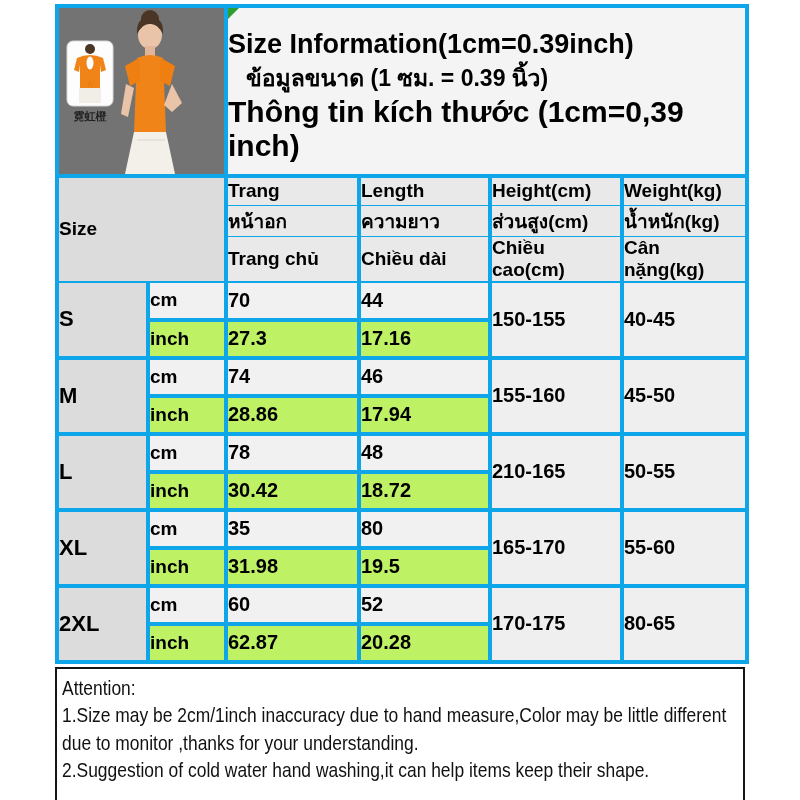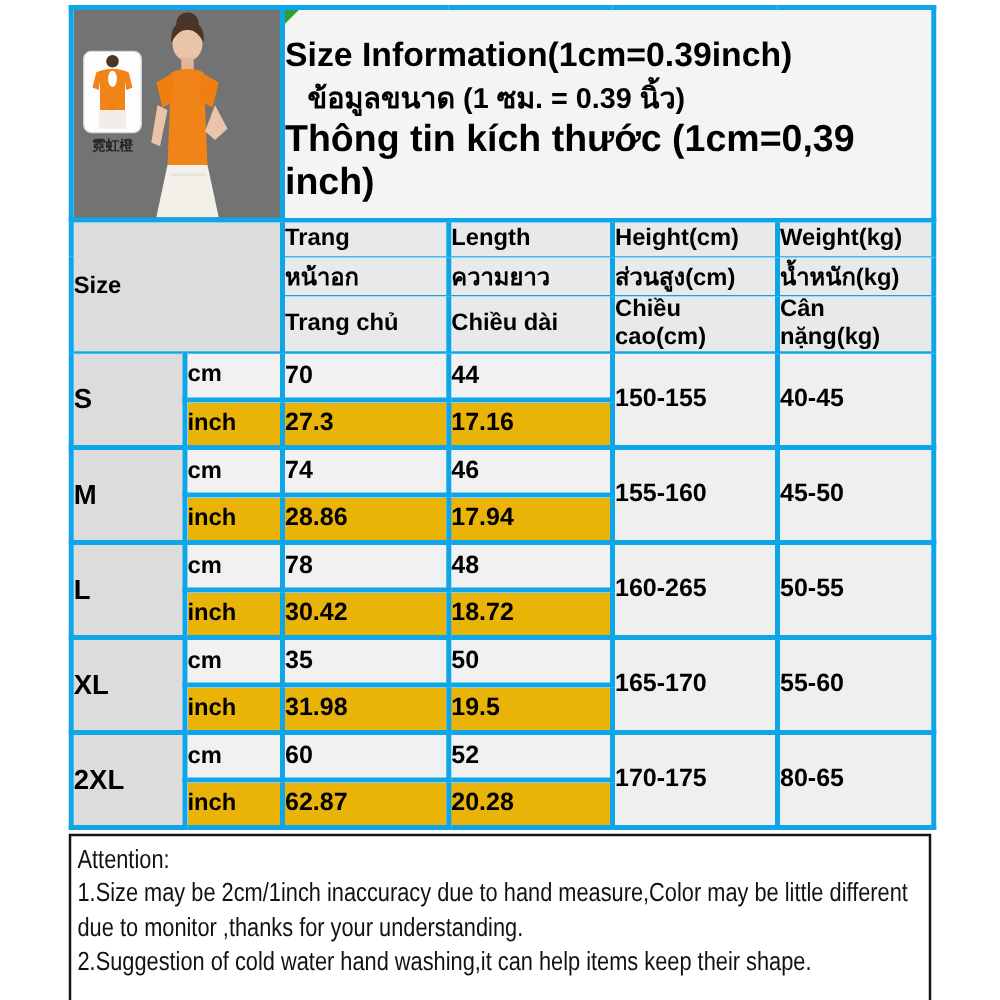--- a/index.html
+++ b/index.html
@@ -50,21 +50,21 @@
   tr.hdr { height: 29px; }
   tr.hdr td { background: #e9e9e9; font-size: 19px; border-top-width: 1px; border-bottom-width: 1px; }
   td.size-head {
     background: #dcdcdc !important;
     font-size: 38px;
     font-weight: bold;
   }
   
   tr.row-cm, tr.row-inch { height: 38px; }
   tr.row-cm td { background: #f1f1f1; }
-  tr.row-inch td { background: #eab308; border-top-width: 1px; }
+  tr.row-inch td { background: #bef264; border-top-width: 1px; }
   tr.group-start td { border-top-width: 2px; }
   td.size-cell { background: #dcdcdc !important; font-size: 22px; }
   td.unit { font-size: 19px; }
   td.merged { background: #efefef !important; }
   
   .attention {
     box-sizing: border-box;
     width: 690px;
     height: 154px;
     margin-top: 3px;
@@ -188,34 +188,34 @@
       <td class="unit">inch</td>
       <td>28.86</td>
       <td>17.94</td>
     </tr>
 
     <tr class="row-cm group-start">
       <td class="size-cell" rowspan="2">L</td>
       <td class="unit">cm</td>
       <td>78</td>
       <td>48</td>
-      <td class="merged" rowspan="2">160-265</td>
+      <td class="merged" rowspan="2">210-165</td>
       <td class="merged" rowspan="2">50-55</td>
     </tr>
     <tr class="row-inch">
       <td class="unit">inch</td>
       <td>30.42</td>
       <td>18.72</td>
     </tr>
 
     <tr class="row-cm group-start">
       <td class="size-cell" rowspan="2">XL</td>
       <td class="unit">cm</td>
       <td>35</td>
-      <td>50</td>
+      <td>80</td>
       <td class="merged" rowspan="2">165-170</td>
       <td class="merged" rowspan="2">55-60</td>
     </tr>
     <tr class="row-inch">
       <td class="unit">inch</td>
       <td>31.98</td>
       <td>19.5</td>
     </tr>
 
     <tr class="row-cm group-start">

